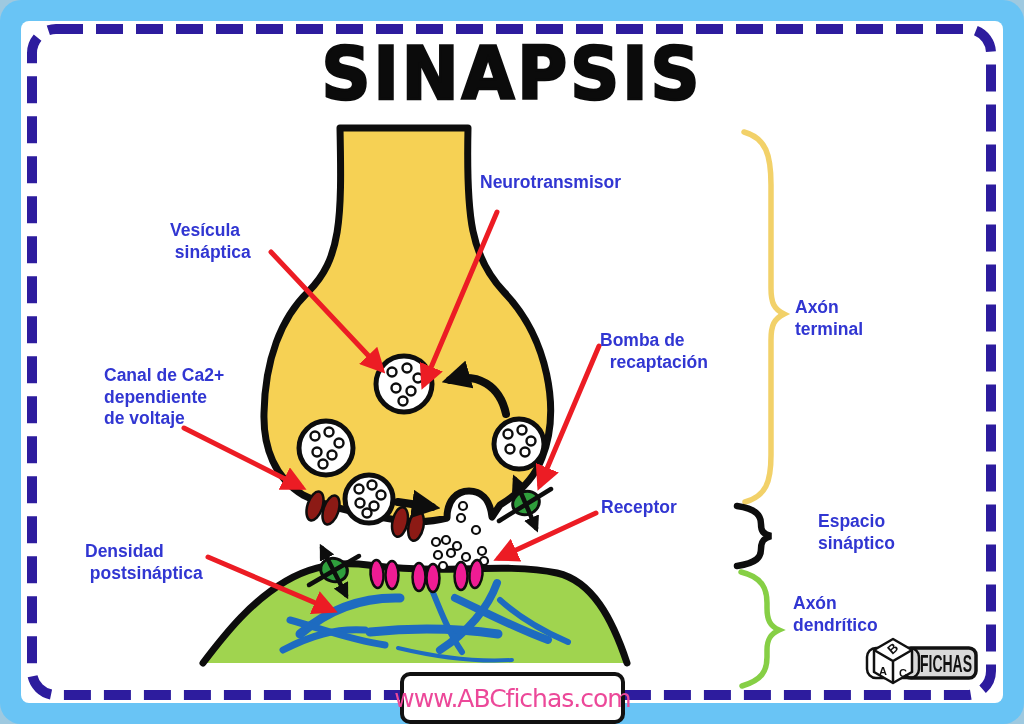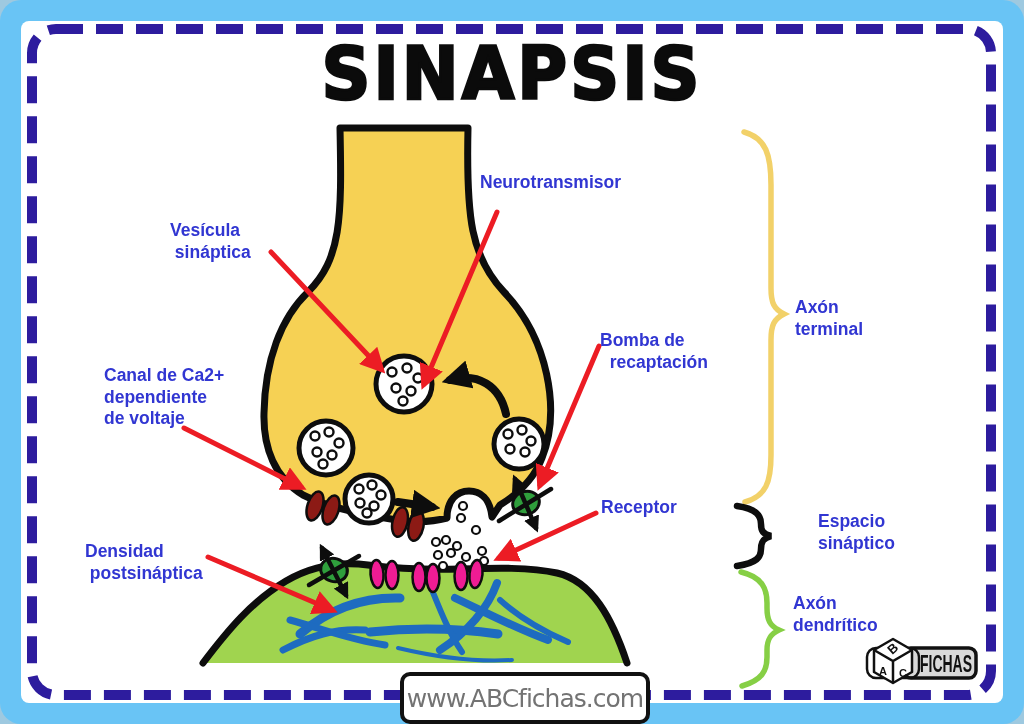--- a/index.html
+++ b/index.html
@@ -5,24 +5,24 @@
   html,body{margin:0;padding:0;background:#9ec9e0;}
   .stage{position:relative;width:1024px;height:724px;overflow:hidden;background:#69c4f5;
          font-family:"Liberation Sans",sans-serif;border-radius:21px;}
   .paper{position:absolute;left:21px;top:21px;right:21px;bottom:21px;background:#ffffff;border-radius:8px;}
   .frame-svg,.diagram-svg{position:absolute;left:0;top:0;width:1024px;height:724px;}
   .title{position:absolute;left:0;top:38px;width:1024px;text-align:center;
          font-family:"DejaVu Sans",sans-serif;font-weight:bold;font-size:68px;line-height:72px;
          color:#0b0b0b;letter-spacing:3px;-webkit-text-stroke:2.5px #0b0b0b;transform:scaleY(1.08);}
   .lbl{position:absolute;color:#3136d2;font-weight:bold;font-size:17.5px;line-height:21.5px;
        white-space:pre;}
-  .watermark{position:absolute;left:400px;top:672px;width:250px;height:52px;background:#ffffff;
+  .watermark{position:absolute;left:400px;top:672px;width:225px;height:52px;background:#ffffff;
              border:4px solid #111;border-radius:10px;box-sizing:border-box;display:flex;
              align-items:center;justify-content:center;font-family:"DejaVu Sans",sans-serif;
-             font-size:25px;color:#737373;letter-spacing:-1px;}
+             font-size:25px;color:#ec4899;letter-spacing:-1px;}
   .logo{position:absolute;left:864px;top:636px;width:116px;height:54px;}
 </style>
 </head>
 <body>
 
 <div class="stage">
   <div class="paper"></div>
 
   <svg class="frame-svg" viewBox="0 0 1024 724">
     <rect x="32" y="29" width="959" height="666" rx="24" fill="none" stroke="#2d1c9e" stroke-width="10" stroke-dasharray="27 13"></rect>

